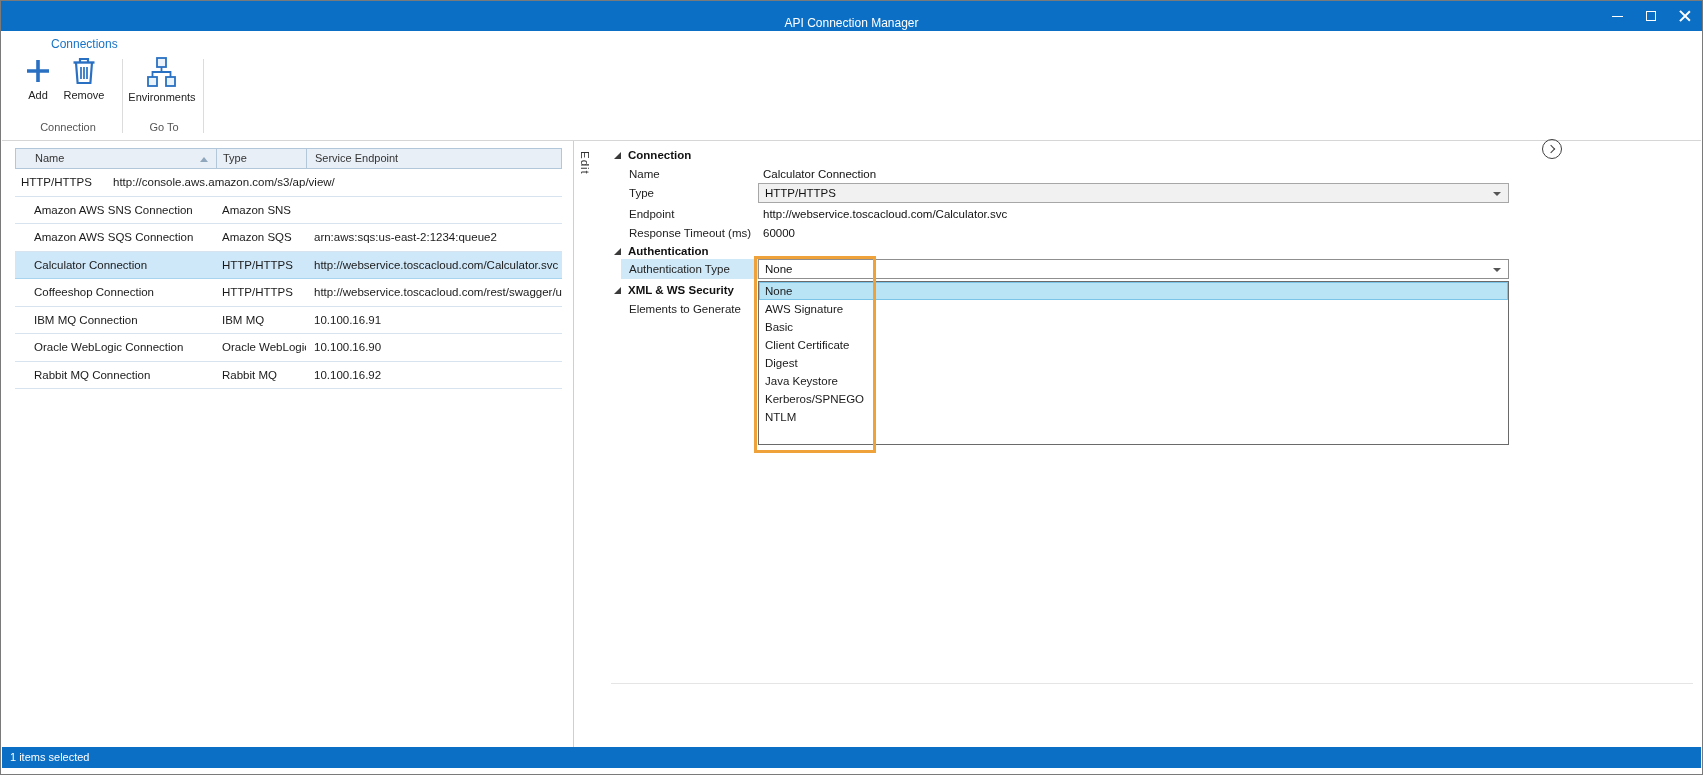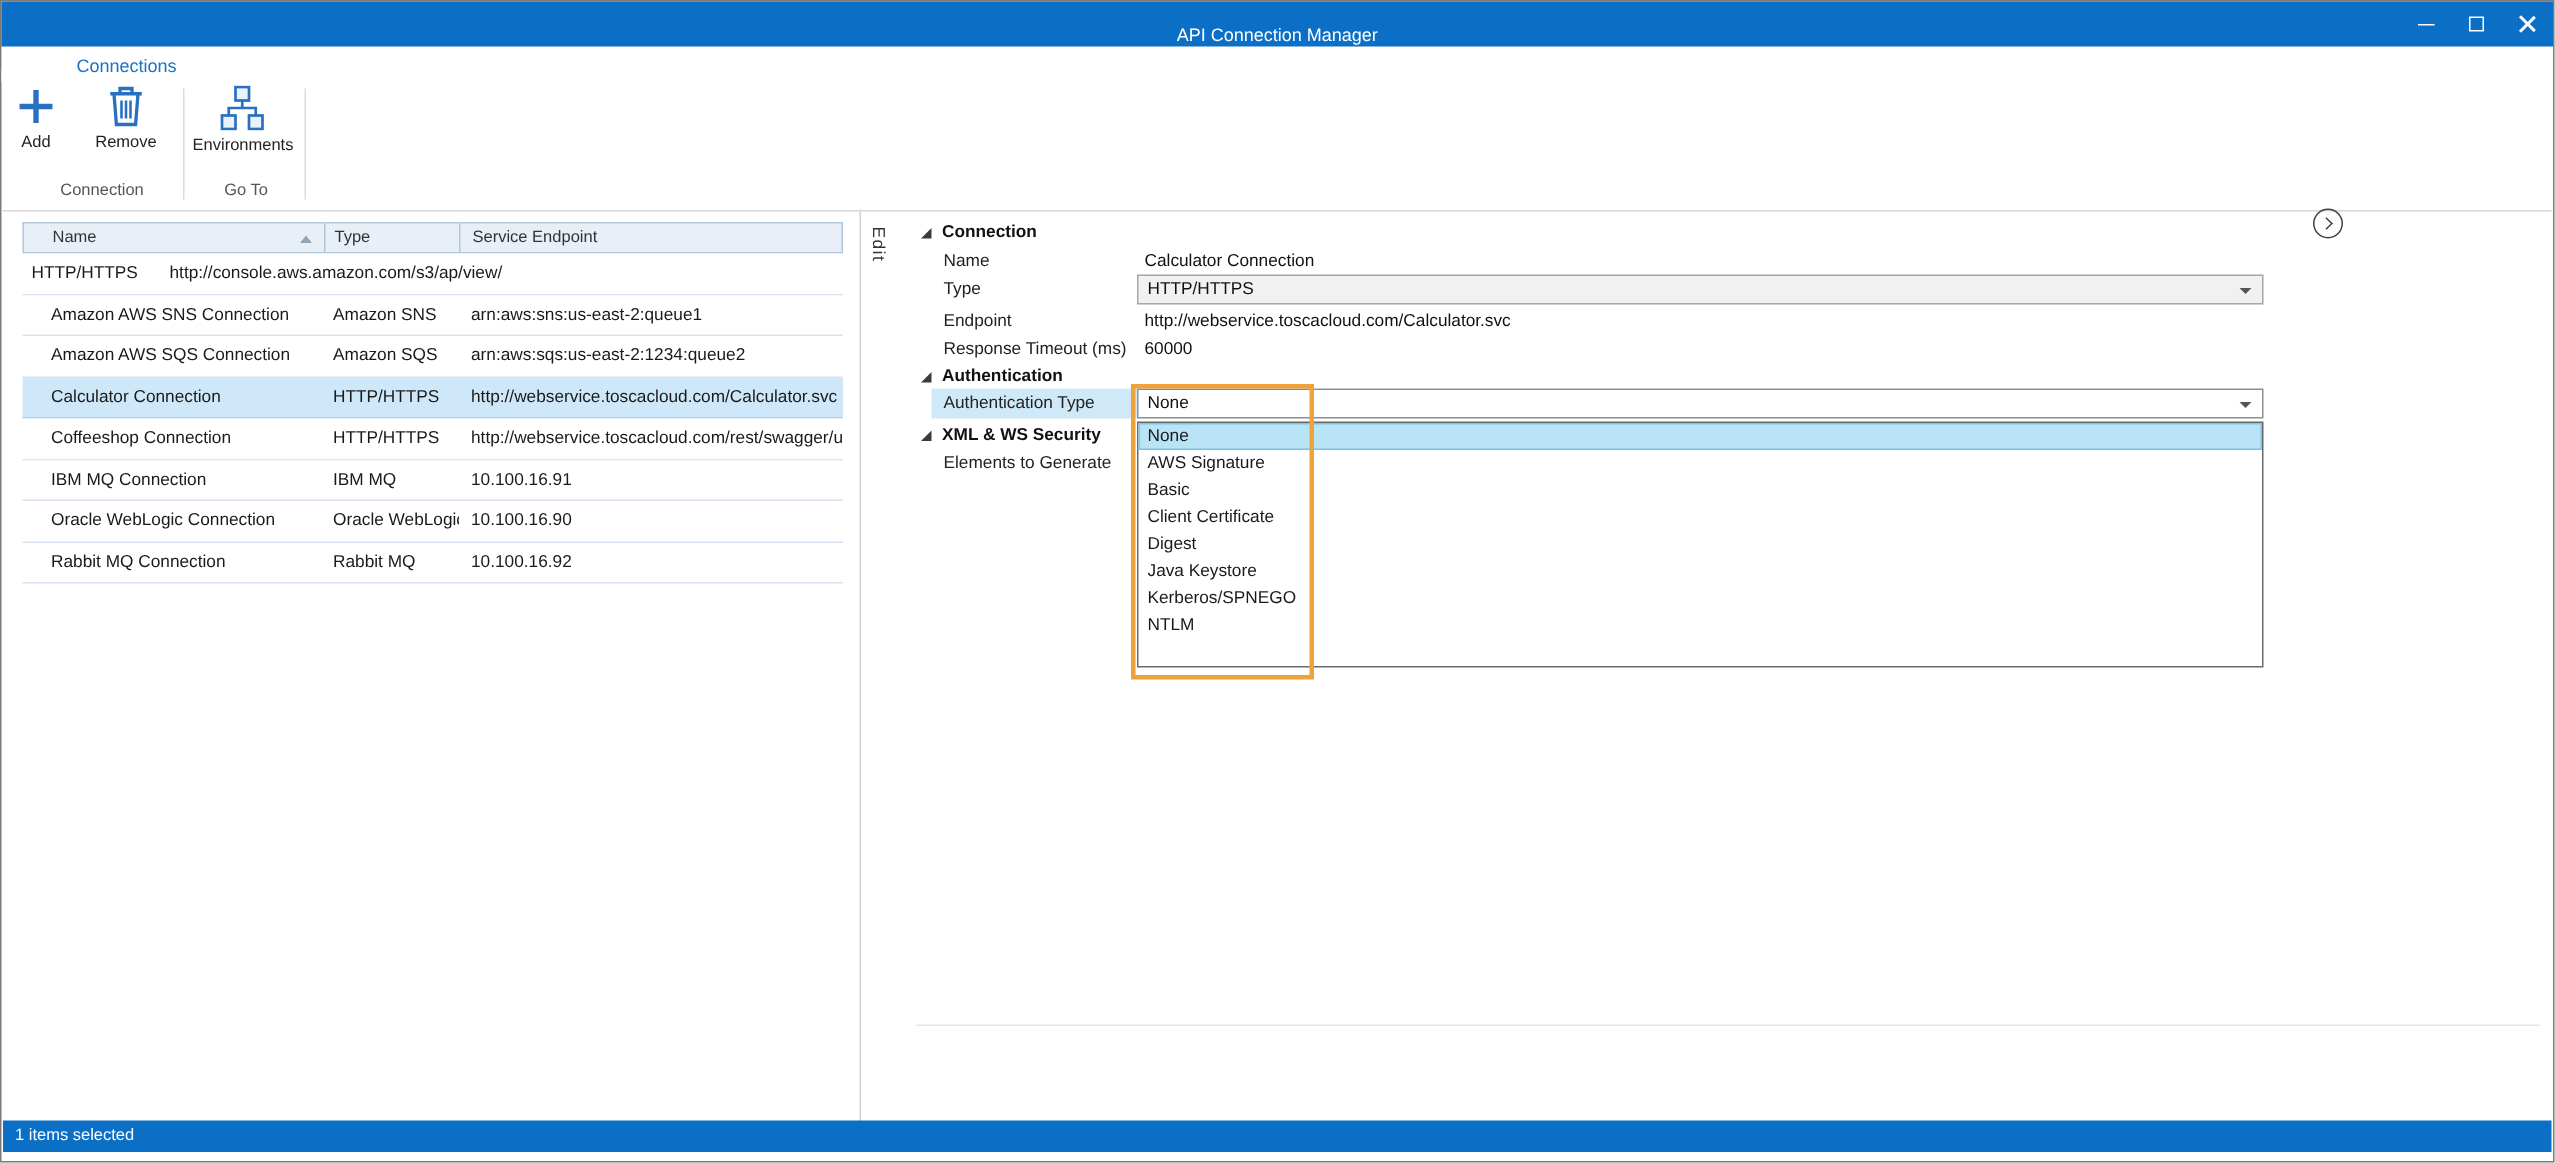--- a/index.html
+++ b/index.html
@@ -110,21 +110,21 @@
       <div class="win-btn">
           <span class="close-glyph"></span>
         </div>
     </div>
   </div>
 
   <div class="menubar">
     <span class="menu-tab">Connections</span>
   </div>
 
-  <div class="toolbar-btn" style="left:2px; width:42px;text-align:right;">
+  <div class="toolbar-btn" style="left:16px; width:42px;text-align:right;">
     <svg width="28" height="28" viewBox="0 0 28 28">
       <path d="M14 3v22M3 14h22" stroke="#2a70c2" stroke-width="3.6" fill="none"></path>
     </svg>
     <span class="lbl">Add</span>
   </div>
 
   <div class="toolbar-btn" style="left:58px; width:50px;">
     <svg width="24" height="28" viewBox="0 0 24 28">
       <path d="M1.5 5.5h21" stroke="#2a70c2" stroke-width="2.4" fill="none"></path>
       <path d="M8 5.5V2h8v3.5" stroke="#2a70c2" stroke-width="2.2" fill="none"></path>
@@ -167,21 +167,20 @@
       </div>
     </div>
 
     <div class="t-row">
       <div class="td td-type">HTTP/HTTPS</div>
       <div class="td td-endpoint">http://console.aws.amazon.com/s3/ap/view/</div>
     </div>
     <div class="t-row">
       <div class="td td-name">Amazon AWS SNS Connection</div>
       <div class="td td-type">Amazon SNS</div>
-      <div class="td td-endpoint">arn:aws:sns:us-east-2:queue1</div>
     </div>
     <div class="t-row">
       <div class="td td-name">Amazon AWS SQS Connection</div>
       <div class="td td-type">Amazon SQS</div>
       <div class="td td-endpoint">arn:aws:sqs:us-east-2:1234:queue2</div>
     </div>
     <div class="t-row selected">
       <div class="td td-name">Calculator Connection</div>
       <div class="td td-type">HTTP/HTTPS</div>
       <div class="td td-endpoint">http://webservice.toscacloud.com/Calculator.svc</div>

